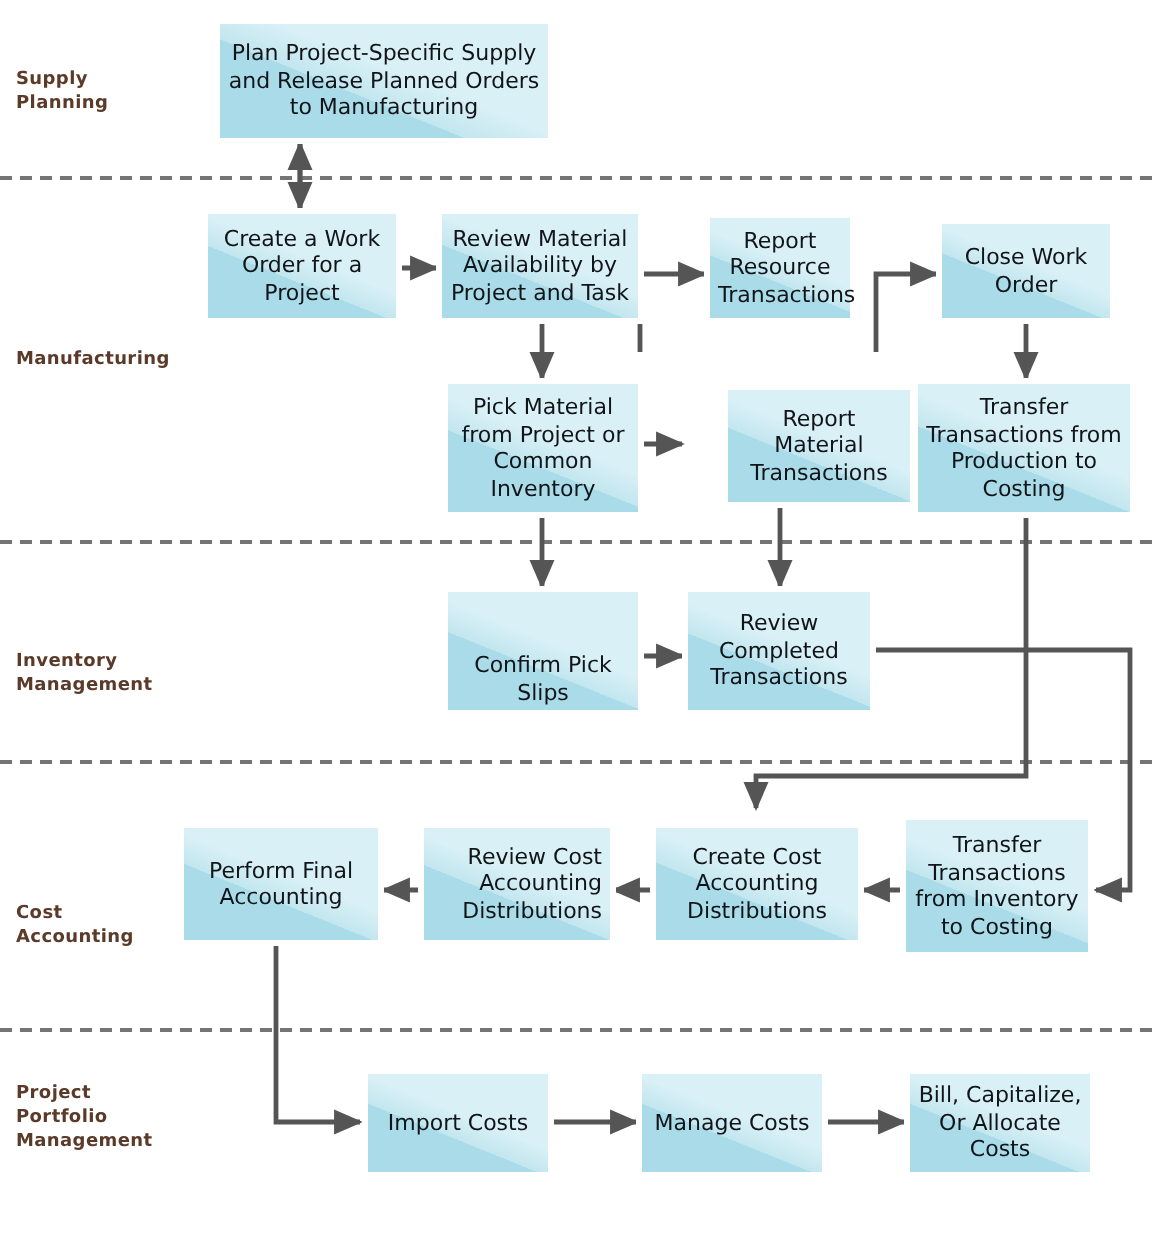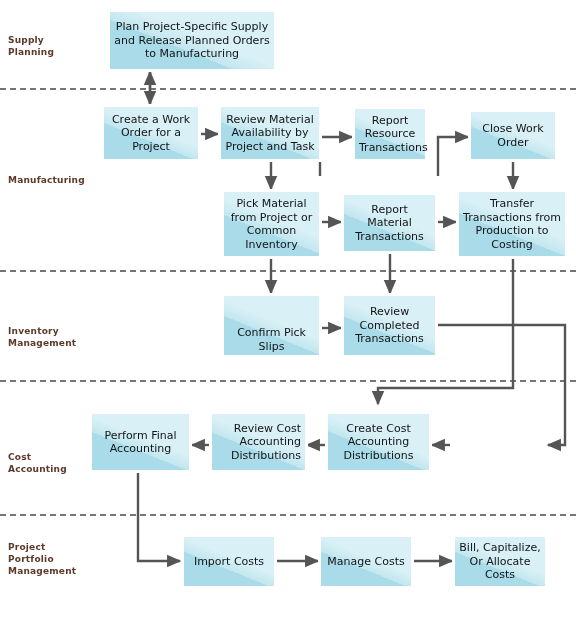--- a/index.html
+++ b/index.html
@@ -163,21 +163,21 @@
   </div>
 
   <div class="node" style="left:468px;top:109px;width:90px;height:53px;">
     <span>Close Work Order</span>
   </div>
 
   <div class="node" style="left:221px;top:189px;width:101px;height:70px;">
     <span>Pick Material from Project or Common Inventory</span>
   </div>
 
-  <div class="node" style="left:341px;top:192px;width:97px;height:62px;">
+  <div class="node" style="left:361px;top:192px;width:97px;height:62px;">
     <span>Report Material Transactions</span>
   </div>
 
   <div class="node" style="left:456px;top:189px;width:112px;height:70px;">
     <span>Transfer Transactions from Production to Costing</span>
   </div>
 
   <div class="node" style="left:221px;top:293px;width:101px;height:65px;align-items:flex-end;">
     <span>Confirm Pick Slips</span>
   </div>
@@ -191,20 +191,23 @@
   </div>
 
   <div class="node" style="left:209px;top:411px;width:99px;height:62px;text-align:right;">
     <span>Review Cost Accounting Distributions</span>
   </div>
 
   <div class="node" style="left:325px;top:411px;width:107px;height:62px;">
     <span>Create Cost Accounting Distributions</span>
   </div>
 
+  <div class="node" style="left:450px;top:407px;width:97px;height:72px;">
+    <span>Transfer Transactions from Inventory to Costing</span>
+  </div>
 
   <div class="node" style="left:181px;top:534px;width:96px;height:55px;justify-content:center;">
     <span>Import Costs</span>
   </div>
 
   <div class="node" style="left:318px;top:534px;width:96px;height:55px;">
     <span>Manage Costs</span>
   </div>
 
   <div class="node" style="left:452px;top:534px;width:96px;height:55px;">

